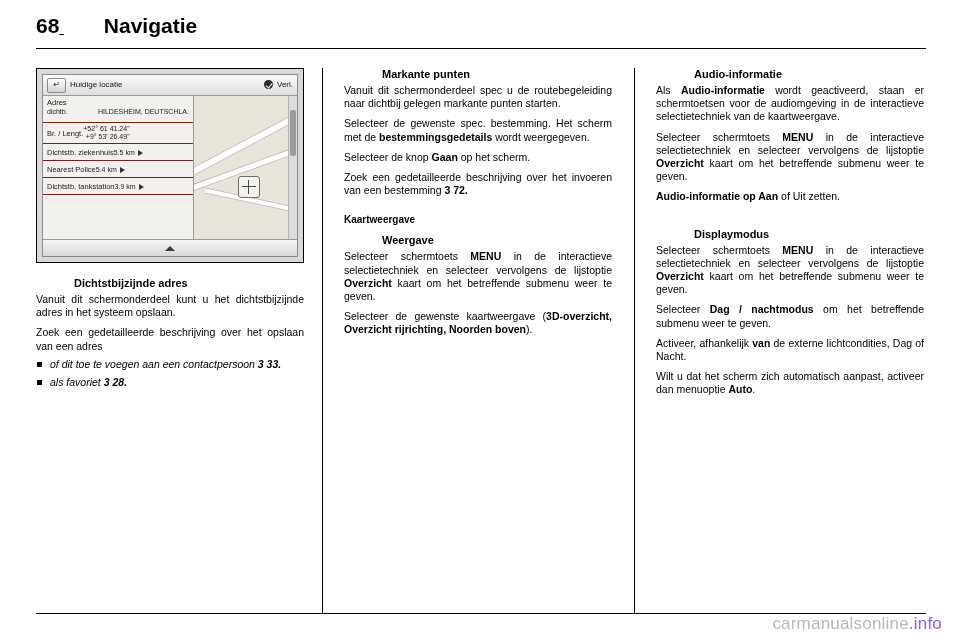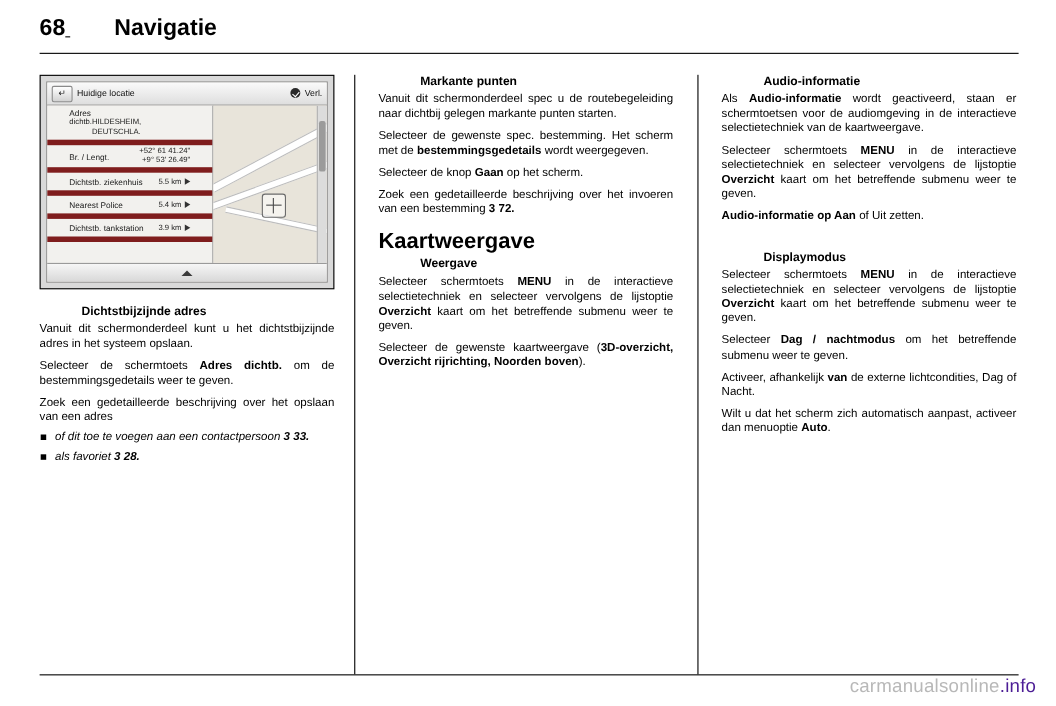--- a/index.html
+++ b/index.html
@@ -86,21 +86,21 @@
   }
 
   h3.sec {
     font-size: 11px;
     font-weight: bold;
     margin: 0 0 3px 0;
     line-height: 13px;
     padding-left: 38px;
   }
   h2.big {
-    font-size: 20px;
+    font-size: 10px;
     font-weight: bold;
     margin: 14px 0 6px 0;
     line-height: 17px;
   }
   p.para {
     margin: 0 0 7px 0;
   }
   p.para.tight {
     margin-bottom: 5px;
   }
@@ -211,24 +211,24 @@
   }
   .nav-list {
     width: 150px;
     border-right: 1px solid #9a9a9a;
     background: #f2f1ee;
     display: flex;
     flex-direction: column;
     font-size: 7.5px;
   }
   .nav-row {
-    border-bottom: 5px solid #7f1d1d;
-    padding: 2px 20px;
-    display: flex;
-    justify-content: space-between;
+    border-bottom: 1px solid #7f1d1d;
+    padding: 2px 4px;
+    display: flex;
+    justify-content: flex-start;
     align-items: center;
     line-height: 9px;
     min-height: 12px;
     color: #1a1a1a;
   }
   .nav-row .lbl { white-space: nowrap; }
   .nav-row .val {
     text-align: right;
     white-space: nowrap;
     font-size: 7px;
@@ -349,21 +349,21 @@
 
   
   .watermark {
     position: absolute;
     right: 18px;
     bottom: 8px;
     font-size: 17px;
     color: #b8b8b8;
     letter-spacing: 0.2px;
   }
-  .wm-strong { color: #4c1d95; }
+  .wm-strong { color: #8b5cf6; }
 </style>
 </head>
 <body>
 
 <div class="page">
 
   <div class="page-header">
     <span class="page-number">68</span>
     <span class="page-title">Navigatie</span>
   </div>
@@ -443,23 +443,20 @@
 
         <div class="nav-bottombar">
           <div class="chev-up"></div>
         </div>
 
       </div>
     </div>
 
     <h3 class="sec">Dichtstbijzijnde adres</h3>
     <p class="para">Vanuit dit schermonderdeel kunt u het dichtstbijzijnde adres in het systeem opslaan.</p>
-    <p class="para">
-      <span>Selecteer de schermtoets </span><b>Adres dichtb.</b><span> om de bestemmingsgedetails weer te geven.</span>
-    </p>
     <p class="para tight">Zoek een gedetailleerde beschrijving over het opslaan van een adres</p>
     <ul class="bullets">
       <li>
         <span class="sq"></span>
         <span>of dit toe te voegen aan een contactpersoon </span><span class="bookref">3 33.</span>
       </li>
       <li>
         <span class="sq"></span>
         <span>als favoriet </span><span class="bookref">3 28.</span>
       </li>

